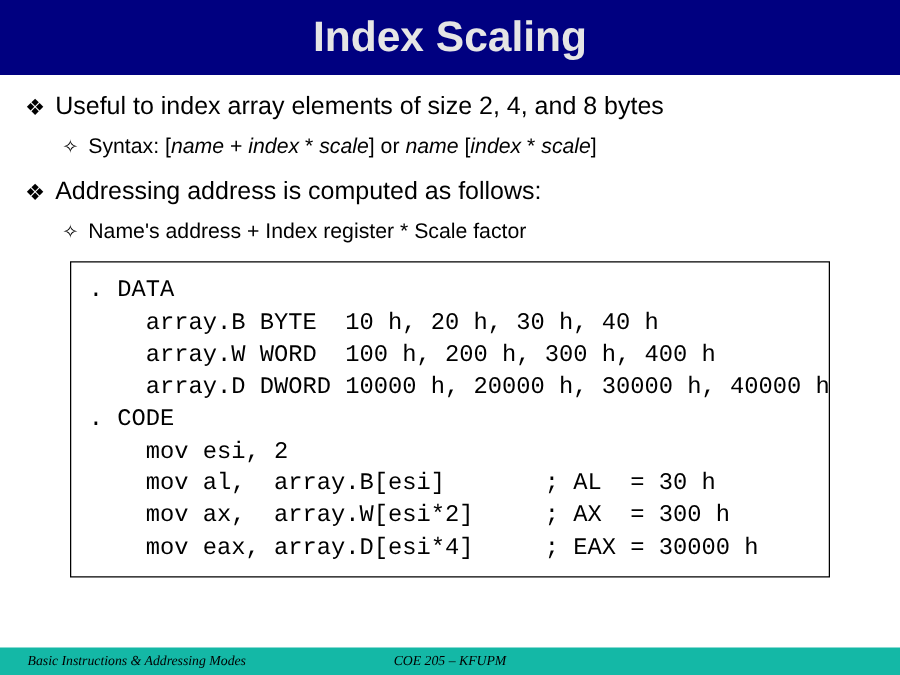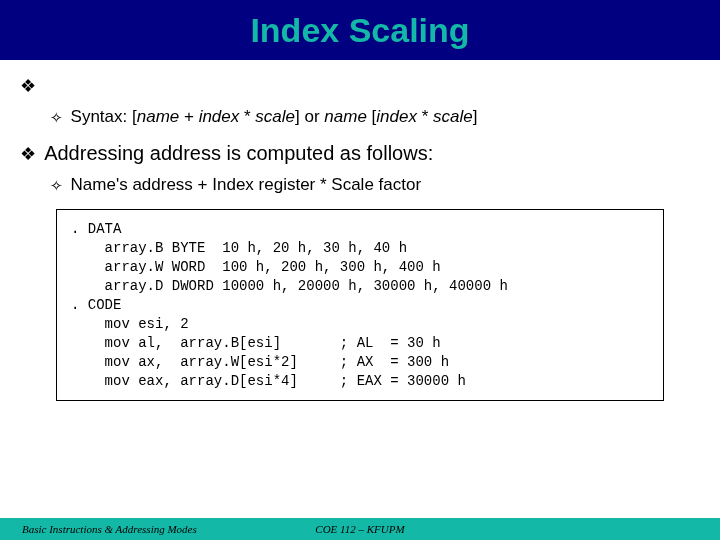--- a/index.html
+++ b/index.html
@@ -14,21 +14,21 @@
   .title-bar {
     width: 100%;
     height: 60px;
     background: #000080;
     display: flex;
     align-items: center;
     justify-content: center;
   }
   .title-bar h1 {
     font-family: "Comic Sans MS", cursive, sans-serif;
-    color: #14b8a6;
+    color: #e5e5e5;
     font-size: 34px;
     font-weight: bold;
   }
   .content {
     padding: 14px 20px 0 20px;
     color: #000;
   }
   .bullet1 {
     display: flex;
     align-items: flex-start;
@@ -51,21 +51,21 @@
     font-size: 15px;
     margin-right: 8px;
     line-height: 1.5;
   }
   .ital { font-style: italic; }
   .code-box {
     margin: 8px 36px 0 36px;
     border: 1.5px solid #000;
     padding: 10px 14px 10px 14px;
     font-family: "Courier New", monospace;
-    font-size: 14px;
+    font-size: 19px;
     line-height: 1.35;
     white-space: pre;
   }
   .footer {
     position: absolute;
     bottom: 0;
     left: 0;
     width: 100%;
     height: 22px;
     background: #14b8a6;
@@ -84,20 +84,21 @@
 <body>
 
 <div class="title-bar">
   <h1>Index Scaling</h1>
 </div>
 
 <div class="content">
 
   <div class="bullet1">
     <span class="marker">❖</span>
+    <span>Useful to index array elements of size 2, 4, and 8 bytes</span>
   </div>
 
   <div class="bullet2">
     <span class="marker">✧</span>
     <span>
       <span>Syntax: [</span><span class="ital">name</span><span> + </span><span class="ital">index</span><span> * </span><span class="ital">scale</span><span>] or </span><span class="ital">name</span><span> [</span><span class="ital">index</span><span> * </span><span class="ital">scale</span><span>]</span>
     </span>
   </div>
 
   <div class="bullet1">
@@ -117,14 +118,14 @@
 . CODE
     mov esi, 2
     mov al,  array.B[esi]       ; AL  = 30 h
     mov ax,  array.W[esi*2]     ; AX  = 300 h
     mov eax, array.D[esi*4]     ; EAX = 30000 h</div>
 
 </div>
 
 <div class="footer">
   <span>Basic Instructions &amp; Addressing Modes</span>
-  <span class="center">COE 112 – KFUPM</span>
+  <span class="center">COE 205 – KFUPM</span>
 </div>
 
 </body></html>

